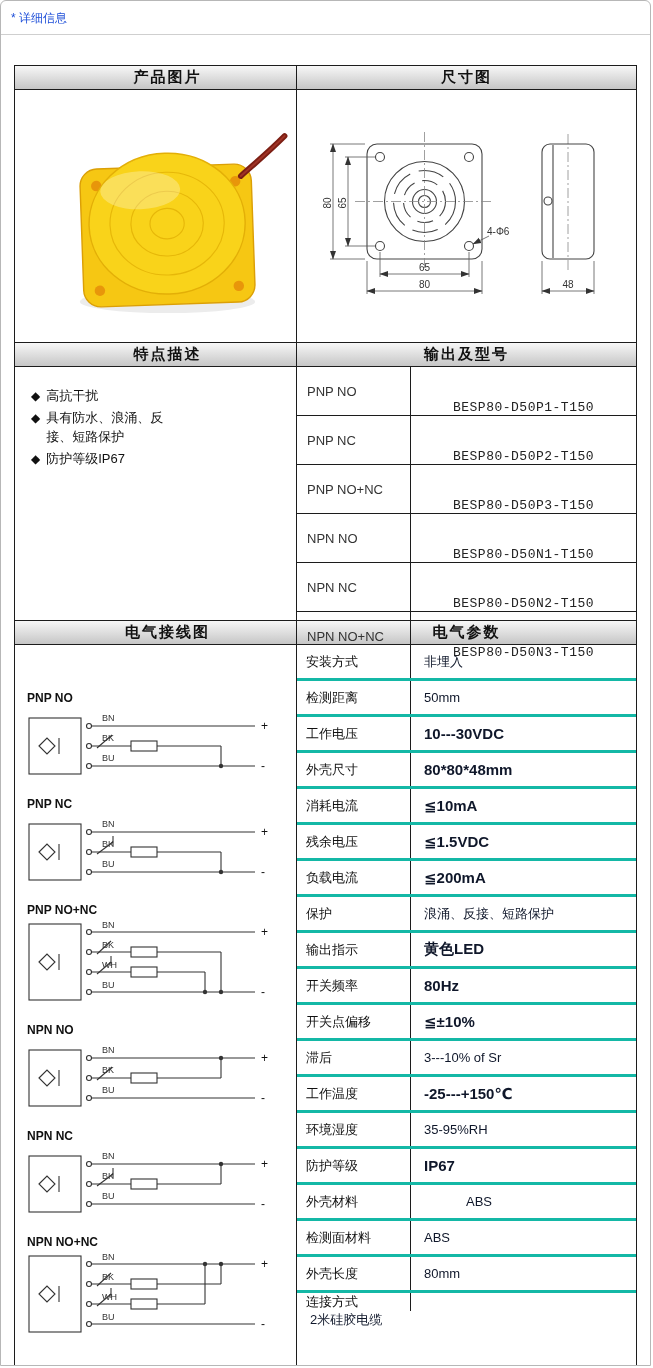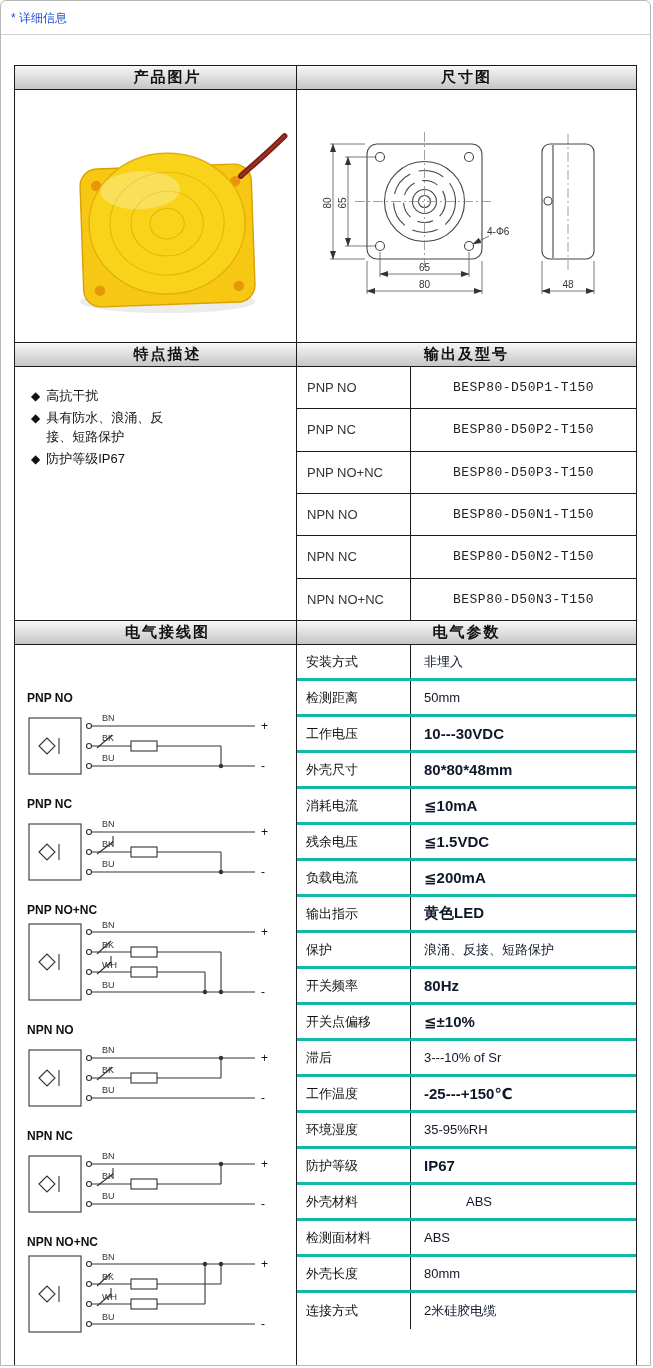--- a/index.html
+++ b/index.html
@@ -56,27 +56,27 @@
   .mrow { flex: 1; display: flex; border-bottom: 1px solid #1c1c1c; }
   .mrow:last-child { border-bottom: none; }
   .mout {
     width: 114px; border-right: 1px solid #1c1c1c;
     display: flex; align-items: center; padding-left: 10px;
     font-size: 13px; color: #333;
   }
   .mmodel {
     flex: 1; display: flex; align-items: center; justify-content: center;
     font-family: "Liberation Mono", "DejaVu Sans Mono", monospace;
-    font-size: 13px; color: #222; letter-spacing: .5px;
+    font-size: 13px; color: #222; letter-spacing: .5px; margin-top: 33px;
   }
 
   
   .params-cell { display: flex; flex-direction: column; }
   .prow { height: 36px; display: flex; border-bottom: 3px solid #14b8a6; }
-  .prow:last-child { border-bottom: none; }
+  .prow:last-child { border-bottom: none; flex-direction: column; }
   .plabel {
     width: 114px; border-right: 1px solid #1c1c1c;
     display: flex; align-items: center; padding-left: 9px;
     font-size: 13px; color: #111;
   }
   .pvalue {
     flex: 1; display: flex; align-items: center; padding-left: 13px;
     font-size: 13px; color: #0f172a; white-space: nowrap;
   }
   .pvalue.b { font-weight: bold; font-size: 15px; }
@@ -454,28 +454,28 @@
           </div>
         <div class="prow">
             <div class="plabel">残余电压</div>
             <div class="pvalue b">≦1.5VDC</div>
           </div>
         <div class="prow">
             <div class="plabel">负载电流</div>
             <div class="pvalue b">≦200mA</div>
           </div>
         <div class="prow">
+            <div class="plabel">保护</div>
+            <div class="pvalue">浪涌、反接、短路保护</div>
+          </div>
+        <div class="prow">
             <div class="plabel">输出指示</div>
             <div class="pvalue b">黄色LED</div>
           </div>
         <div class="prow">
-            <div class="plabel">保护</div>
-            <div class="pvalue">浪涌、反接、短路保护</div>
-          </div>
-        <div class="prow">
             <div class="plabel">开关频率</div>
             <div class="pvalue b">80Hz</div>
           </div>
         <div class="prow">
             <div class="plabel">开关点偏移</div>
             <div class="pvalue b">≦±10%</div>
           </div>
         <div class="prow">
             <div class="plabel">滞后</div>
             <div class="pvalue">3---10% of Sr</div>

